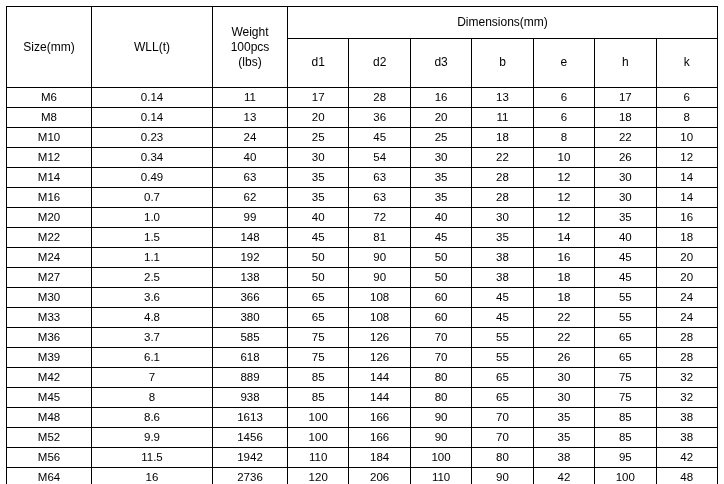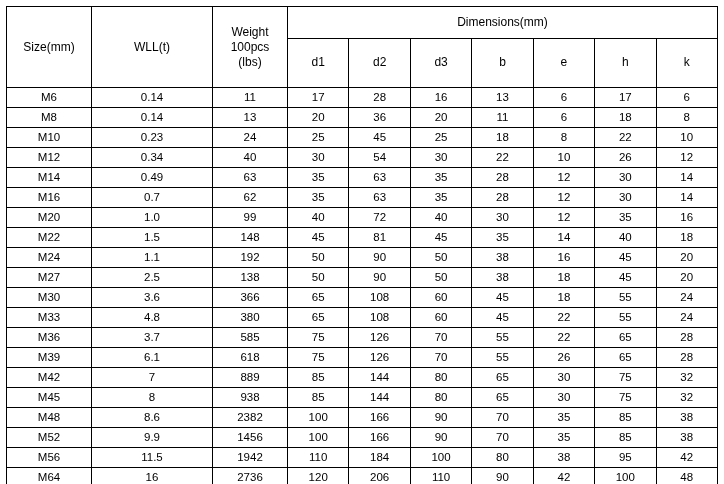--- a/index.html
+++ b/index.html
@@ -273,21 +273,21 @@
           <td>144</td>
           <td>80</td>
           <td>65</td>
           <td>30</td>
           <td>75</td>
           <td>32</td>
         </tr>
         <tr>
           <td class="size-cell">M48</td>
           <td>8.6</td>
-          <td>2382</td>
+          <td>1613</td>
           <td>100</td>
           <td>166</td>
           <td>90</td>
           <td>70</td>
           <td>35</td>
           <td>85</td>
           <td>38</td>
         </tr>
         <tr>
           <td class="size-cell">M52</td>

